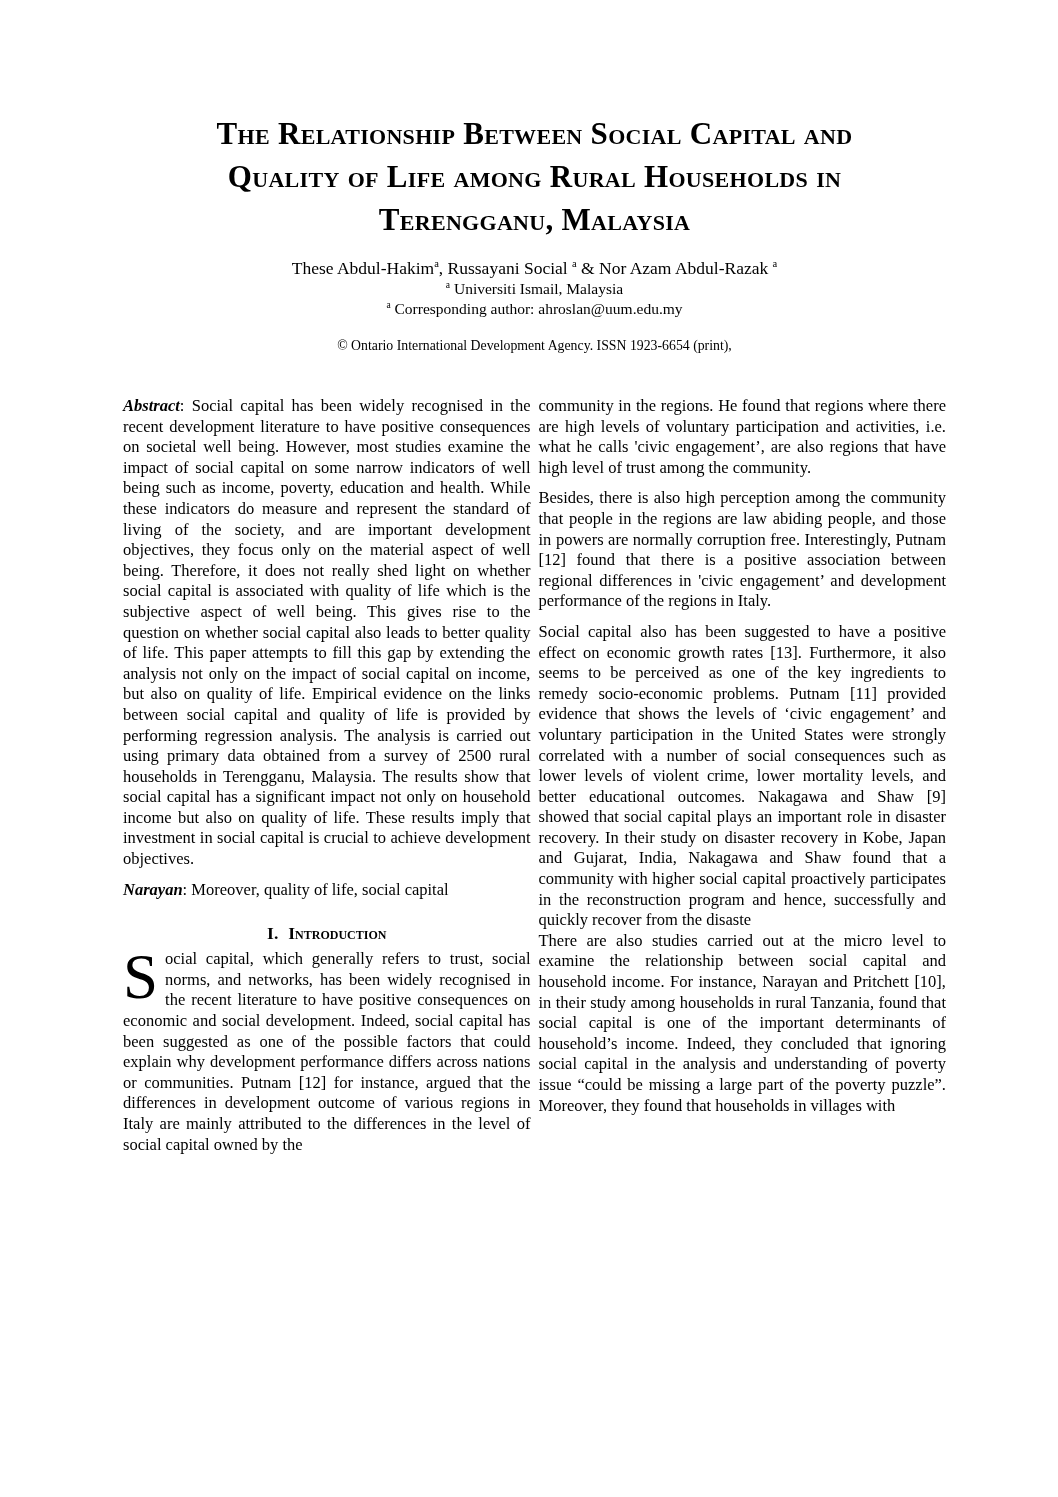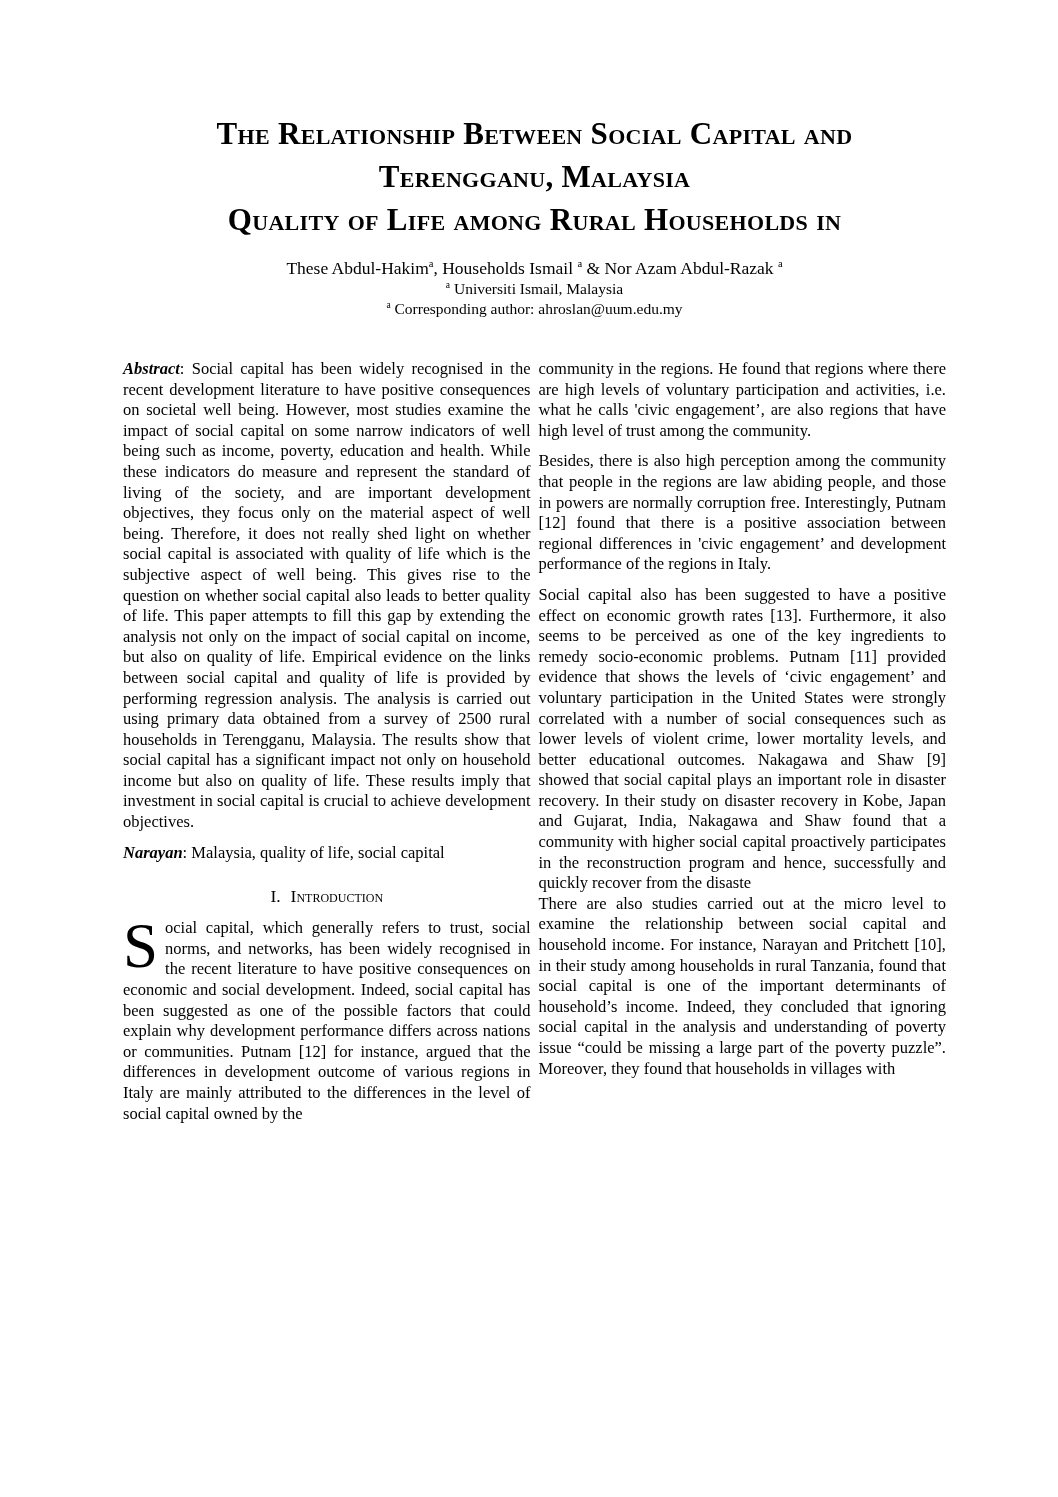--- a/index.html
+++ b/index.html
@@ -55,65 +55,66 @@
     line-height:20.6px;
     text-align:justify;
   }
   .col p{margin:0 0 10px 0;}
   .col p.no-gap{margin-top:-10px;font-family:Liberation Serif, serif;}
   .lbl-bi{font-weight:bold;font-style:italic;}
   .keywords{margin-top:6px;}
   
   .sec-head{
     text-align:center;
-    font-weight:normal;
+    font-weight:bold;
     font-variant:small-caps;
     font-size:17.5px;
-    margin:22px 0 11px 0;
+    margin:22px 0 5px 0;
     line-height:22px;
   }
   .sec-head .num{margin-right:10px;}
   
   .dropcap{
     float:left;
     font-size:63px;
     line-height:51px;
     padding:3px 7px 0 0;
   }
 </style>
 </head>
 <body>
 
 <div class="page">
 
   <div class="title">
     <div>The Relationship Between Social Capital and</div>
+    <div>Quality of Life among Rural Households in</div>
     <div>Terengganu, Malaysia</div>
-    <div>Quality of Life among Rural Households in</div>
   </div>
 
   <div class="authors">
-    <span>These Abdul-Hakim</span><sup>a</sup><span>, </span><span>Households Ismail</span> <sup>a</sup><span> &amp; </span><span>Nor Azam Abdul-Razak</span> <sup>a</sup>
+    <span>These Abdul-Hakim</span><sup>a</sup><span>, </span><span>Russayani Social</span> <sup>a</sup><span> &amp; </span><span>Nor Azam Abdul-Razak</span> <sup>a</sup>
   </div>
   <div class="affil">
     <sup>a</sup><span> Universiti Ismail, Malaysia</span>
   </div>
   <div class="affil">
     <sup>a</sup><span> Corresponding author: ahroslan@uum.edu.my</span>
   </div>
 
   <div class="copyright">
+    <div>© Ontario International Development Agency. ISSN 1923-6654 (print),</div>
   </div>
 
   <div class="columns">
 
     <div class="col">
       <p><span class="lbl-bi">Abstract</span><span>: </span><span>Social capital has been widely recognised in the recent development literature to have positive consequences on societal well being. However, most studies examine the impact of social capital on some narrow indicators of well being such as income, poverty, education and health. While these indicators do measure and represent the standard of living of the society, and are important development objectives, they focus only on the material aspect of well being. Therefore, it does not really shed light on whether social capital is associated with quality of life which is the subjective aspect of well being. This gives rise to the question on whether social capital also leads to better quality of life. This paper attempts to fill this gap by extending the analysis not only on the impact of social capital on income, but also on quality of life. Empirical evidence on the links between social capital and quality of life is provided by performing regression analysis. The analysis is carried out using primary data obtained from a survey of 2500 rural households in Terengganu, Malaysia. The results show that social capital has a significant impact not only on household income but also on quality of life. These results imply that investment in social capital is crucial to achieve development objectives.</span></p>
 
-      <p class="keywords"><span class="lbl-bi">Narayan</span><span>: </span><span>Malaysia, quality of life, social capital</span></p>
+      <p class="keywords"><span class="lbl-bi">Narayan</span><span>: </span><span>Moreover, quality of life, social capital</span></p>
 
       <div class="sec-head">
         <span class="num">I.</span><span>Introduction</span>
       </div>
 
       <p><span class="dropcap">S</span><span>ocial capital, which generally refers to trust, social norms, and networks, has been widely recognised in the recent literature to have positive consequences on economic and social development. Indeed, social capital has been suggested as one of the possible factors that could explain why development performance differs across nations or communities. Putnam [12] for instance, argued that the differences in development outcome of various regions in Italy are mainly attributed to the differences in the level of social capital owned by the</span></p>
     </div>
 
     <div class="col">
       <p>community in the regions. He found that regions where there are high levels of voluntary participation and activities, i.e. what he calls 'civic engagement’, are also regions that have high level of trust among the community.</p>

